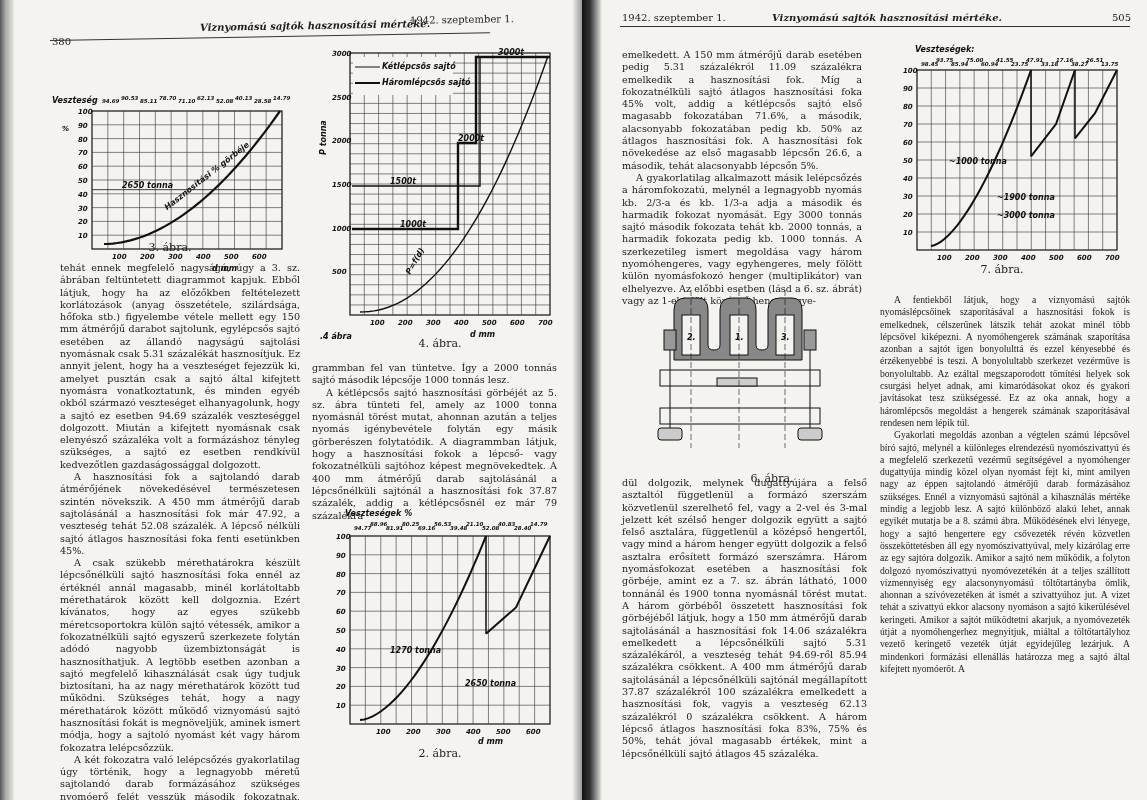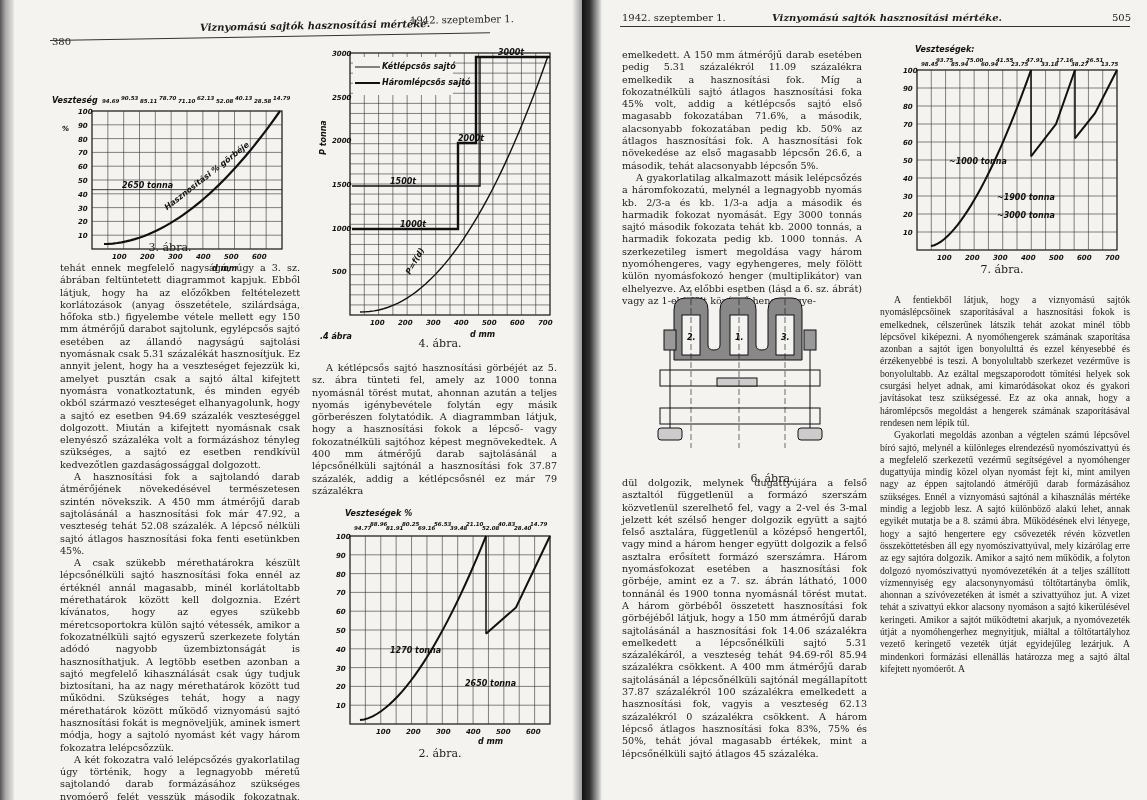--- a/index.html
+++ b/index.html
@@ -171,20 +171,21 @@
         <text x="72" y="139" class="lbl">1500t</text>
         <text x="140" y="96" class="lbl">2000t</text>
         <text x="180" y="10" class="lbl">3000t</text>
         <text x="92" y="230" class="lbl" transform="rotate(-60 92 230)">P=f(d)</text>
         <text x="2" y="294" class="lbl">.4 ábra</text>
       </svg>
   </div>
   <div class="caption" style="left:400px;top:337px;width:80px;">4. ábra.</div>
 
   <div class="col" style="left:312px;top:362px;width:245px;">
+    <p class="noindent">grammban fel van tüntetve. Így a 2000 tonnás sajtó második lépcsője 1000 tonnás lesz.</p>
     <p>A kétlépcsős sajtó hasznosítási görbéjét az 5. sz. ábra tünteti fel, amely az 1000 tonna nyomásnál törést mutat, ahonnan azután a teljes nyomás igénybevétele folytán egy másik görberészen folytatódik. A diagrammban látjuk, hogy a hasznosítási fokok a lépcső- vagy fokozatnélküli sajtóhoz képest megnövekedtek. A 400 mm átmérőjű darab sajtolásánál a lépcsőnélküli sajtónál a hasznosítási fok 37.87 százalék, addig a kétlépcsősnél ez már 79 százalékra</p>
   </div>
 
   <div class="fig" style="left:330px;top:508px;">
     <svg id="fig5" width="225" height="240">
         <text x="15" y="8" class="lbl">Veszteségek %</text>
         <text x="24" y="22" class="tiny">94.77</text>
         <text x="40" y="18" class="tiny">88.96</text>
         <text x="56" y="22" class="tiny">81.91</text>
         <text x="72" y="18" class="tiny">80.25</text>

